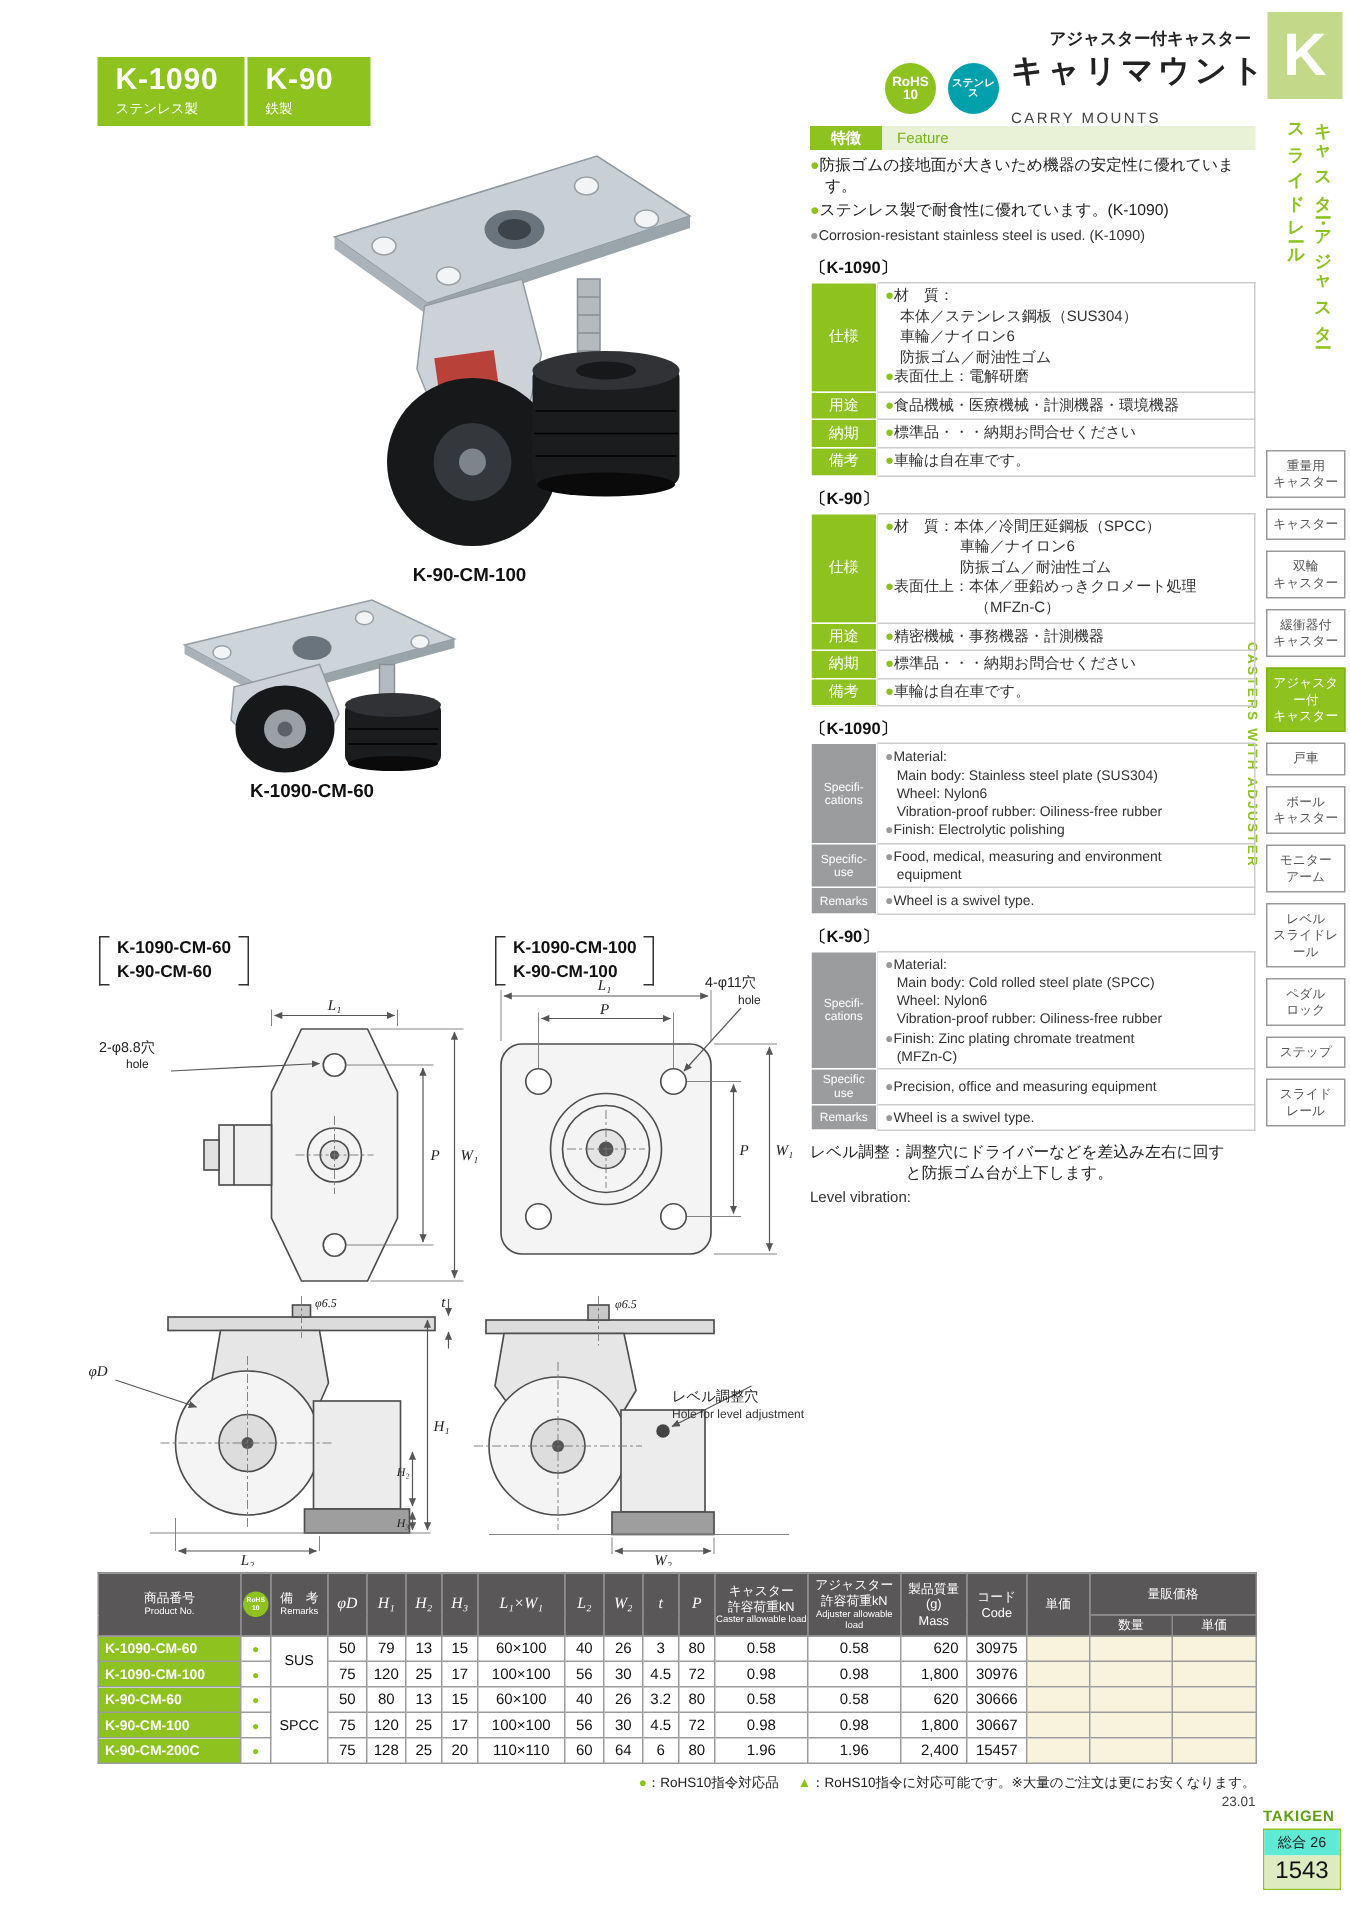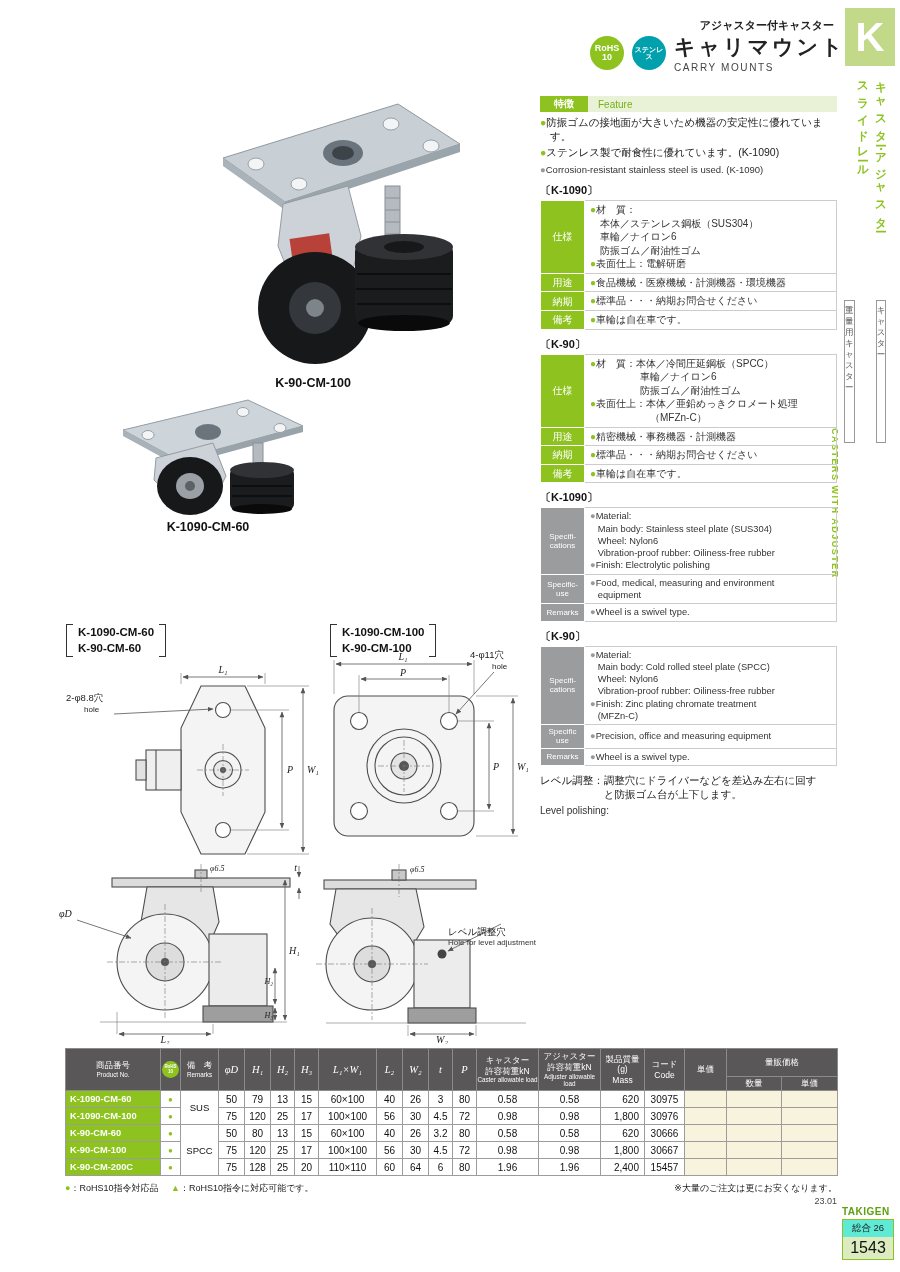--- a/index.html
+++ b/index.html
@@ -13,33 +13,33 @@
 .prod-box.small{min-width:82px}
 .prod-name{font-size:20px;font-weight:bold;letter-spacing:.5px;line-height:1.1}
 .prod-mat{font-size:9px;margin-top:2px}
 .cat-label{left:538px;top:18px;width:296px;text-align:right;font-size:11px;font-weight:bold;color:#222}
 .title-row{left:590px;top:33px;display:flex;align-items:center;gap:8px}
 .badge{width:34px;height:34px;border-radius:50%;color:#fff;display:flex;flex-direction:column;align-items:center;justify-content:center;line-height:1;flex:none;text-align:center}
 .badge-rohs{background:#8dc21f}
 .badge-rohs span{font-size:9px;font-weight:bold;display:block}
 .badge-ss{background:#00a0ad;font-size:7px;font-weight:bold}
 .title-jp{font-size:21px;font-weight:bold;letter-spacing:3px;color:#222}
-.title-en{font-size:10px;letter-spacing:1.6px;color:#444;margin-top:1px}
+.title-en{font-size:10px;letter-spacing:1.6px;color:#444;margin-top:13px}
 
 
 .k-block{right:5px;top:8px;width:50px;height:58px;background:#c2d98a;color:#fff;font-size:40px;font-weight:bold;display:flex;align-items:center;justify-content:center}
 .vert-title{right:12px;top:74px;writing-mode:vertical-rl;color:#8dc21f;font-weight:bold;font-size:11.5px;letter-spacing:3px;height:225px}
 .vert-title span{display:block;margin-left:3px}
 .vert-en{left:830px;top:428px;writing-mode:vertical-rl;color:#8dc21f;font-size:9px;font-weight:bold;letter-spacing:1.5px}
-.side-nav{right:3px;top:300px;width:53px;display:flex;flex-direction:row;gap:21px}
+.side-nav{right:3px;top:300px;width:53px;display:flex;flex-direction:column;gap:7px}
 .nav-item{border:1px solid #999;background:#fff;color:#555;font-size:8.5px;line-height:1.3;text-align:center;padding:4px 0;white-space:pre-line;cursor:pointer}
 .nav-item.active{background:#8dc21f;border-color:#7ab10e;color:#fff}
 
 
-.right-col{left:540px;top:96px;width:297px}
+.right-col{left:540px;top:84px;width:297px}
 .feat-bar{display:flex;height:16px}
 .feat-jp{background:#8dc21f;color:#fff;width:48px;font-size:10px;font-weight:bold;display:flex;align-items:center;justify-content:center}
 .feat-en{background:#e9f2d6;color:#76b117;font-size:10px;flex:1;display:flex;align-items:center;padding-left:10px}
 .bullets{margin-top:4px}
 .b-item{font-size:10.5px;line-height:1.32;color:#222;text-indent:-10px;padding-left:10px;margin-bottom:2px}
 .b-item.en{font-size:9.5px;color:#333;line-height:1.3}
 .sec-label{font-size:11px;font-weight:bold;color:#111;margin:7px 0 2px}
 .spec-table{border-collapse:collapse;width:100%}
 .spec-table td.lab{width:44px;text-align:center;vertical-align:middle;color:#fff;font-size:10px;line-height:1.15;border:1.5px solid #fff;padding:2px 0;white-space:pre-line}
 .spec-jp td.lab{background:#8dc21f}
@@ -75,21 +75,21 @@
 .th-en{font-size:6.3px;white-space:pre-line;line-height:1.2}
 .th-dim{font-family:"Liberation Serif",serif;font-style:italic;font-size:10.5px}
 .rohs-mini{width:17px;height:17px;border-radius:50%;background:#8dc21f;margin:0 auto;display:flex;flex-direction:column;align-items:center;justify-content:center;line-height:1}
 .rohs-mini span{font-size:4.5px;font-weight:bold;display:block}
 td.prod{background:#8dc21f;color:#fff;text-align:left;font-size:9.3px;font-weight:bold;padding-left:4px}
 td.dot{color:#8dc21f;font-size:8px}
 td.rem{font-size:9.5px}
 td.num-r{text-align:right;padding-right:5px}
 td.cream{background:#f7f3dc}
 
-.foot-notes{display:flex;justify-content:space-between;font-size:9px;color:#222}
+.foot-notes{display:flex;justify-content:flex-end;font-size:9px;color:#222}
 .lg-g{color:#8dc21f}
 .date-code{font-size:9px;color:#444;text-align:right}
 .brand{color:#5ea00f;font-weight:bold;font-size:10px;letter-spacing:.5px}
 .pageno-box{border:1.5px solid #8dc21f;width:52px;text-align:center;margin-top:2px}
 .pageno-box .cat{font-size:9.5px;padding:2px 0;color:#222;background:#5eead4}
 .pageno-box .num{font-size:16px;font-weight:normal;background:#dcebc0;padding:2px 0;color:#111}
 </style>
 </head>
 <body>
 
@@ -99,20 +99,30 @@
   <defs>
     <marker id="ae" markerWidth="8" markerHeight="8" refX="6.5" refY="3" orient="auto">
           <path d="M0,0 L7,3 L0,6 Z" fill="#555"></path>
         </marker>
     <marker id="as" markerWidth="8" markerHeight="8" refX="0.5" refY="3" orient="auto">
           <path d="M7,0 L0,3 L7,6 Z" fill="#555"></path>
         </marker>
   </defs>
 </svg>
 
+<div class="abs prod-boxes">
+  <div class="prod-box">
+    <div class="prod-name">K-1090</div>
+    <div class="prod-mat">ステンレス製</div>
+  </div>
+  <div class="prod-box small">
+    <div class="prod-name">K-90</div>
+    <div class="prod-mat">鉄製</div>
+  </div>
+</div>
 
 <div class="abs cat-label">アジャスター付キャスター</div>
 <div class="abs title-row">
   <div class="badge badge-rohs">
     <span>RoHS</span>
     <span>10</span>
   </div>
   <div class="badge badge-ss">ステンレス</div>
   <div class="title-stack">
     <div class="title-jp">キャリマウント</div>
@@ -263,21 +273,21 @@
           </tr>
   </tbody>
       </table>
 
   <div class="lvl">
     <div class="lab">レベル調整：</div>
     <div class="txt">調整穴にドライバーなどを差込み左右に回す
 と防振ゴム台が上下します。</div>
   </div>
   <div class="lvl en">
-    <div class="lab">Level polishing:</div>
+    <div class="lab">Level vibration:</div>
   </div>
 </div>
 
 <svg class="abs" style="left:163px;top:86px" width="300" height="285" viewBox="0 0 300 285">
   <g>
     <polygon points="60,72 235,18 297,58 122,116" fill="#c8d0d6" stroke="#8f989e"></polygon>
     <polygon points="60,72 122,116 122,124 60,80" fill="#aab3ba"></polygon>
     <polygon points="122,116 297,58 297,66 122,124" fill="#9aa4ab"></polygon>
     <ellipse cx="93" cy="78" rx="8" ry="6" fill="#f2f4f5" stroke="#99a1a7"></ellipse>
     <ellipse cx="228" cy="38" rx="8" ry="6" fill="#f2f4f5" stroke="#99a1a7"></ellipse>

